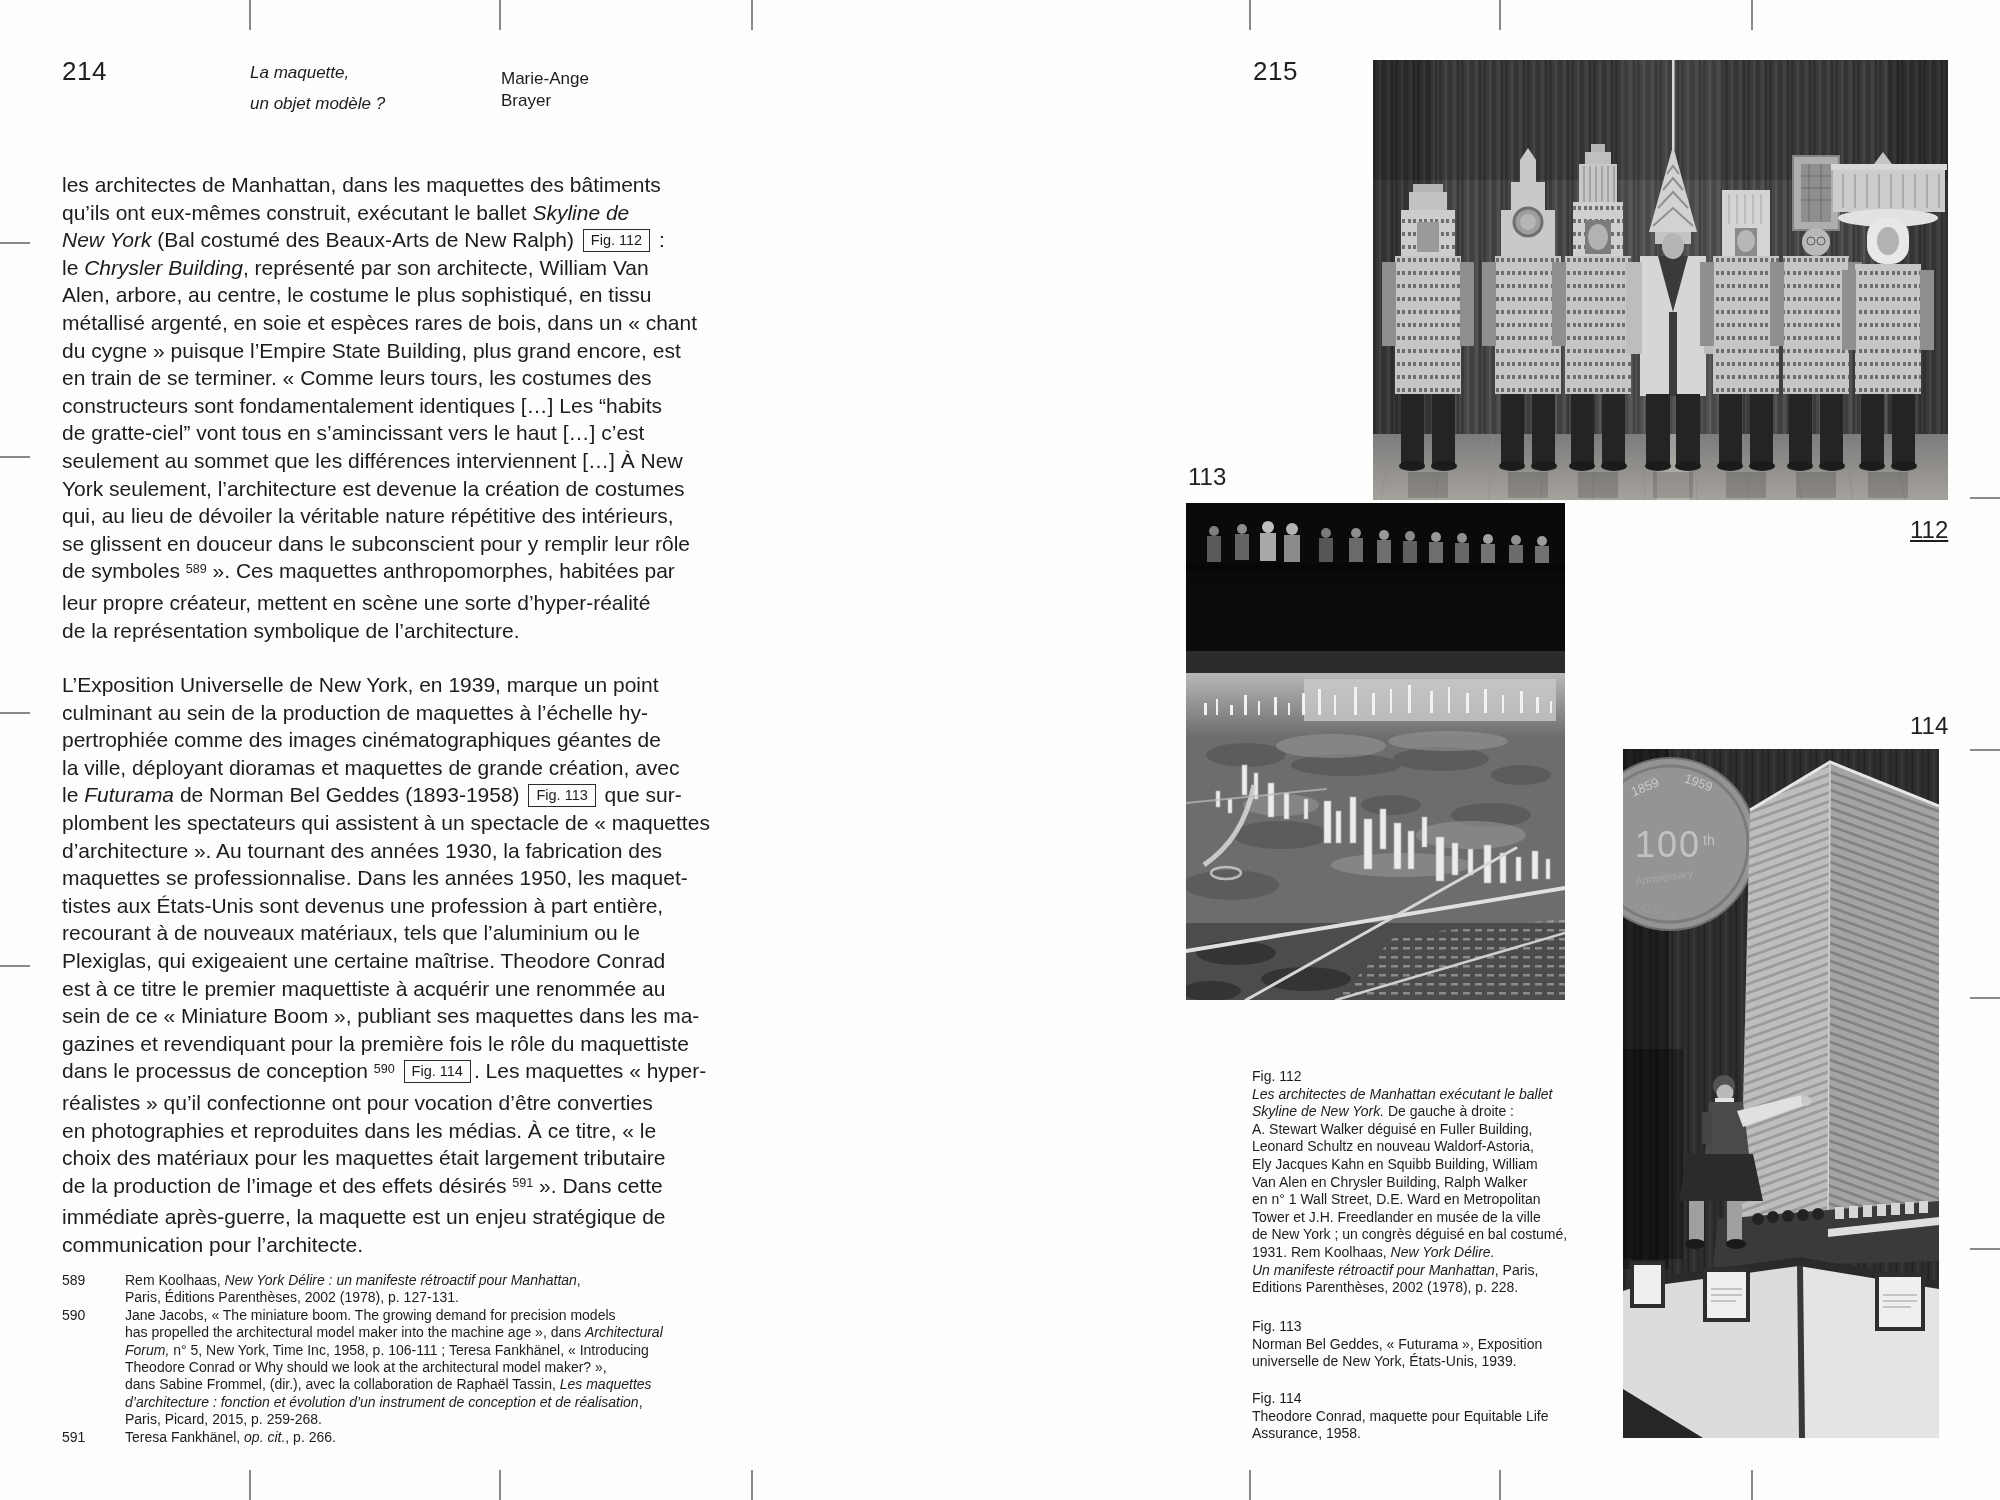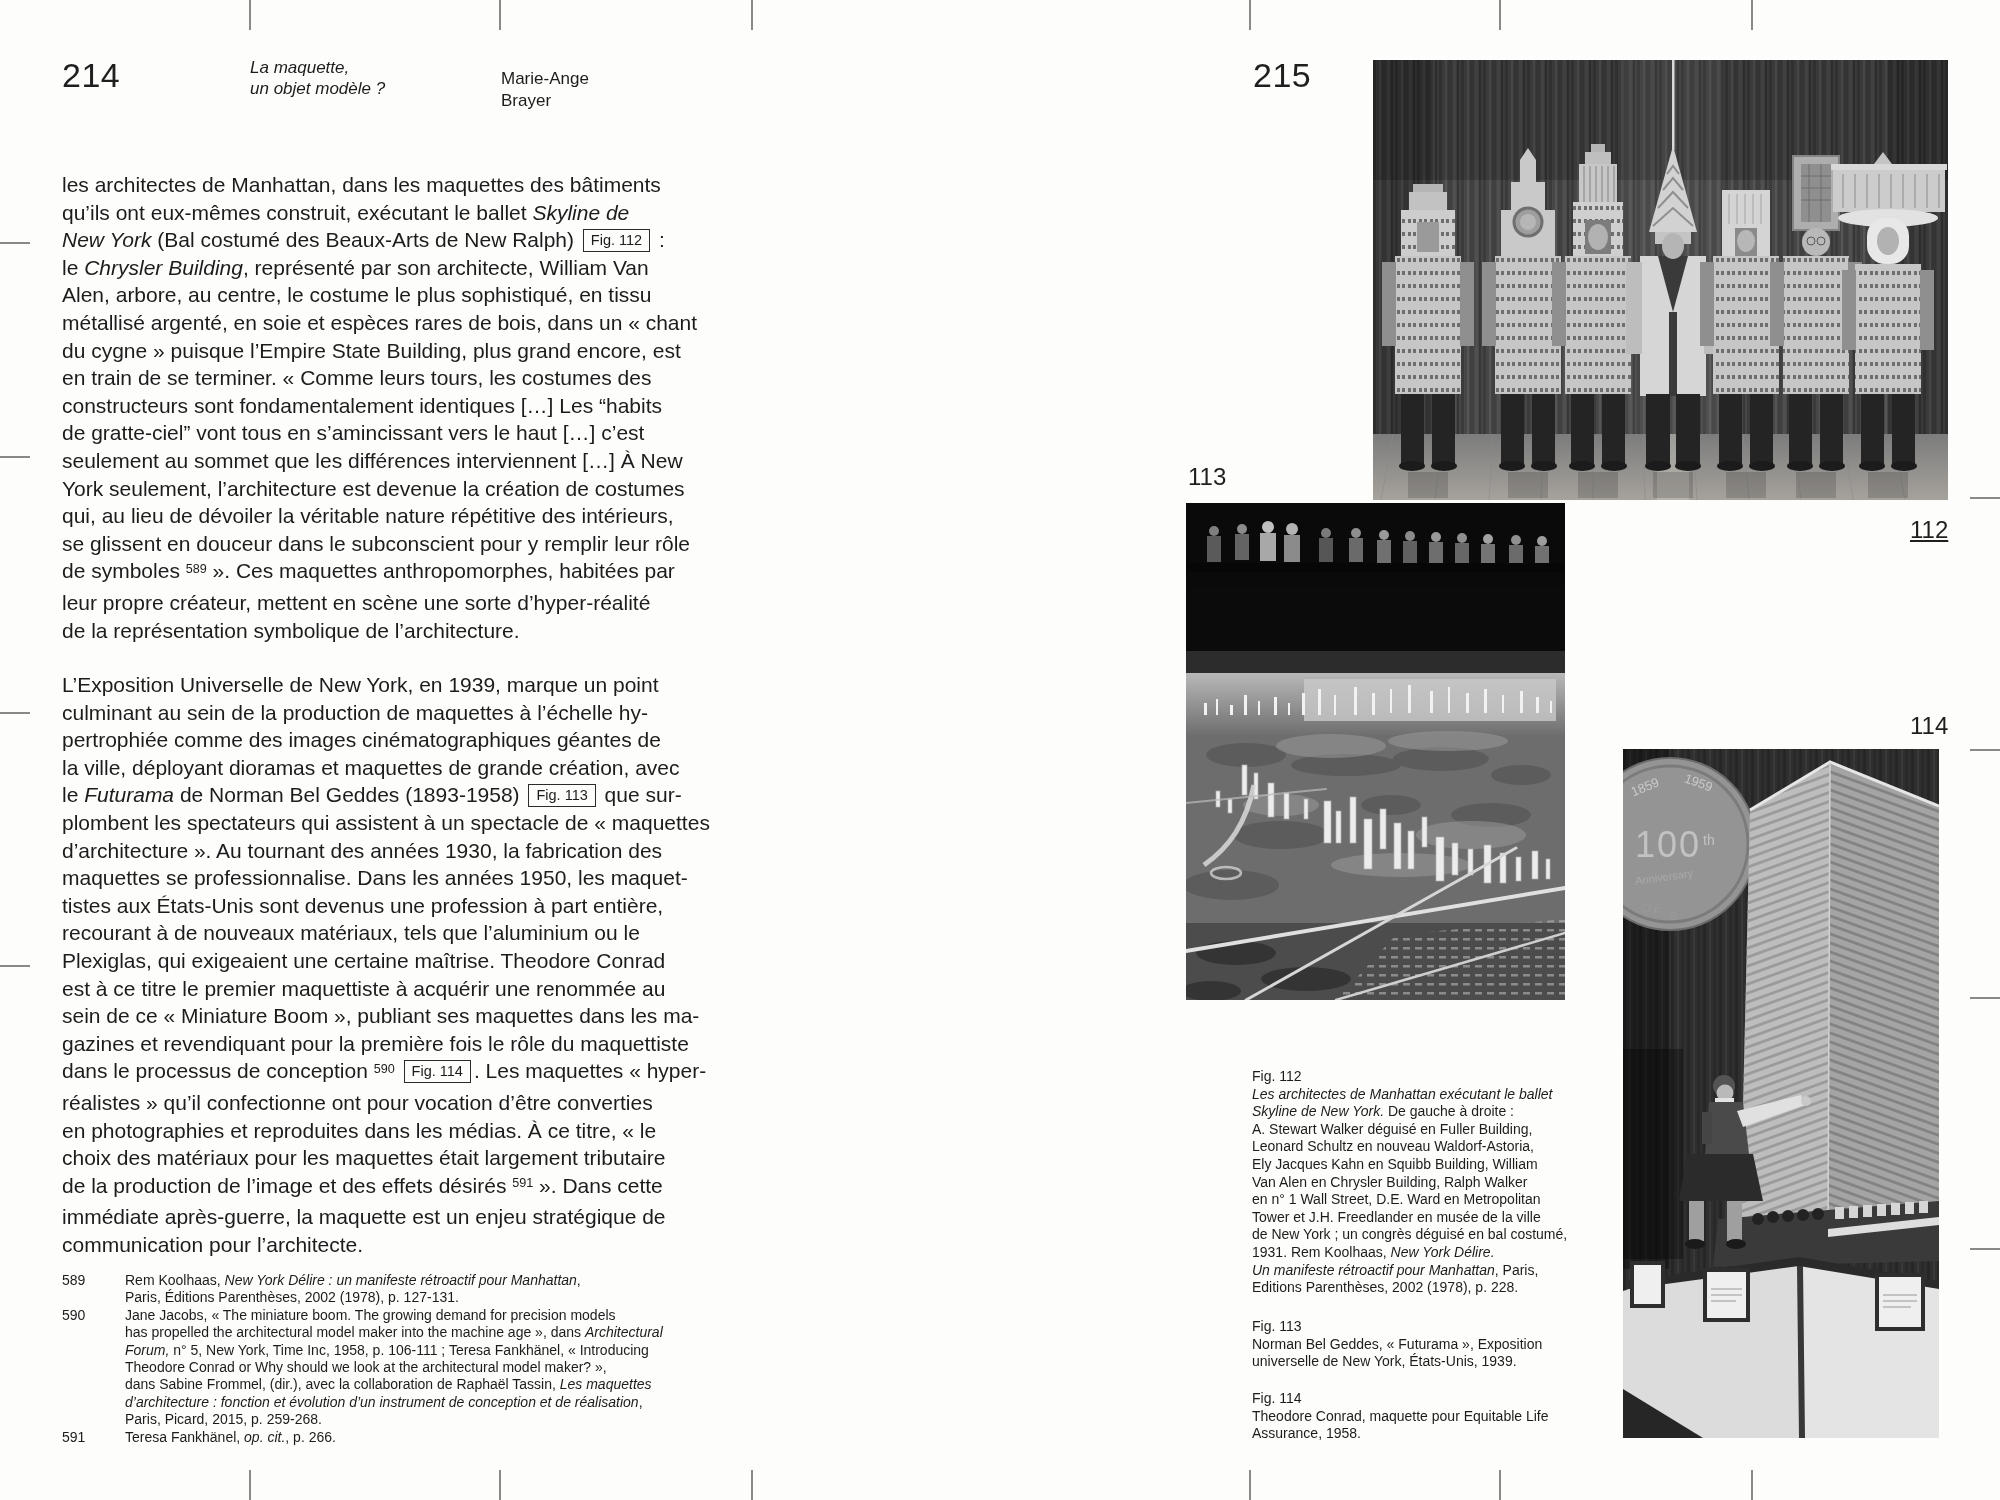--- a/index.html
+++ b/index.html
@@ -2,22 +2,22 @@
 <html><head>
 <meta charset="utf-8">
 <style>
   html,body{margin:0;padding:0;background:#e8e8e8;}
   .sheet{position:relative;width:2000px;height:1500px;background:#fdfdfc;overflow:hidden;
          font-family:"Liberation Sans",sans-serif;color:#1c1c1c;}
   .it{font-style:italic;}
   .sup{font-size:0.60em;position:relative;top:-0.45em;}
   .figref{display:inline-block;font-size:14.5px;line-height:16px;border:1.4px solid #2b2b2b;
           padding:2px 7px 3px;margin:0 3px;vertical-align:2px;white-space:nowrap;font-style:normal;}
-  .pnum{position:absolute;font-size:34px;letter-spacing:.5px;color:#1f1f1f;}
-  .runtitle{position:absolute;left:250px;top:57px;font-size:17px;line-height:21px;
+  .pnum{position:absolute;font-size:26px;letter-spacing:.5px;color:#1f1f1f;}
+  .runtitle{position:absolute;left:250px;top:57px;font-size:17px;line-height:31px;
             font-style:italic;white-space:pre-line;}
   .author{position:absolute;left:501px;top:68px;font-size:17px;line-height:21.5px;white-space:pre-line;}
   .bodycol{position:absolute;left:62px;top:171px;width:762px;font-size:21px;line-height:27.6px;}
   .para{white-space:pre-wrap;}
   .para + .para{margin-top:27px;}
   .footnotes{position:absolute;left:62px;top:1272px;width:712px;font-size:14px;line-height:17.4px;}
   .fnrow{display:flex;}
   .fnnum{width:63px;flex:none;}
   .fntext{flex:1;white-space:pre-wrap;}
   .figlabel{position:absolute;font-size:24px;color:#1f1f1f;}

